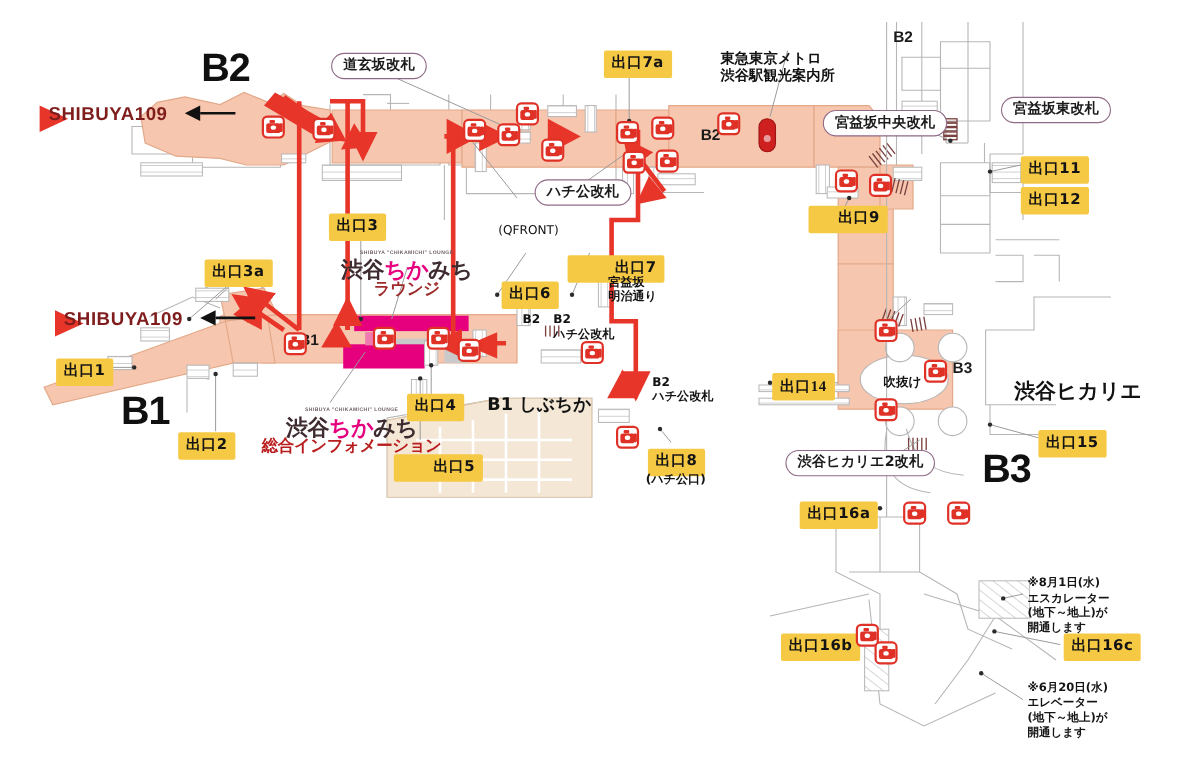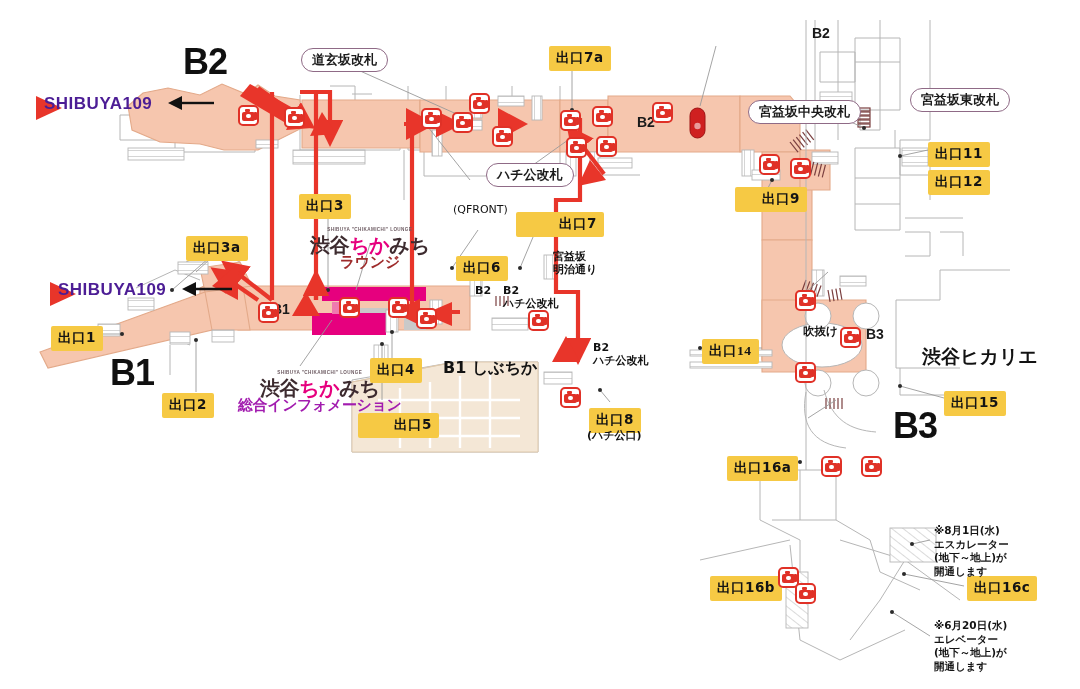--- a/index.html
+++ b/index.html
@@ -109,21 +109,21 @@
     line-height: 1.3;
     white-space: nowrap;
     font-family: "DejaVu Sans", "Liberation Sans", sans-serif;
   }
 
   
   .shibuya109 {
     position: absolute;
     font-size: 17px;
     font-weight: bold;
-    color: #4c1d95;
+    color: #7f1d1d;
     letter-spacing: .5px;
     line-height: 1;
     font-family: "Liberation Sans", "DejaVu Sans", sans-serif;
     white-space: nowrap;
   }
 
   
   .logo-block {
     position: absolute;
     text-align: center;
@@ -150,21 +150,21 @@
     display: block;
     font-size: 15px;
     font-weight: bold;
     letter-spacing: -.4px;
     margin-top: 1px;
     font-family: Liberation Mono, monospace;
   }
   .ink-dark { color: #3d2b2f; }
   .ink-pink { color: #e6007e; }
   .ink-red  { color: #9e2b2b; }
-  .ink-maroon { color: #a21caf; }
+  .ink-maroon { color: #b91c1c; }
 
   .fukinuke {
     position: absolute;
     font-size: 11.5px;
     font-weight: bold;
     color: #141414;
     font-family: "DejaVu Sans", sans-serif;
   }
 
   
@@ -573,49 +573,52 @@
     <div class="shibuya109" style="left:44px; top:95px;">SHIBUYA109</div>
     <div class="shibuya109" style="left:58px; top:281px;">SHIBUYA109</div>
 
     <div class="exit-chip" style="left:51px; top:326px;">出口1</div>
     <div class="exit-chip" style="left:162px; top:393px;">出口2</div>
     <div class="exit-chip" style="left:299px; top:194px;">出口3</div>
     <div class="exit-chip" style="left:186px; top:236px;">出口3a</div>
     <div class="exit-chip" style="left:370px; top:358px;">出口4</div>
     <div class="exit-chip" style="left:358px; top:413px;padding-left:36px;">出口5</div>
     <div class="exit-chip" style="left:456px; top:216px;margin-top:40px;">出口6</div>
-    <div class="exit-chip" style="left:516px; top:212px;padding-left:43px;">出口7</div>
+    <div class="exit-chip" style="left:516px; top:232px;padding-left:43px;">出口7</div>
     <div class="exit-chip" style="left:549px; top:46px;">出口7a</div>
     <div class="exit-chip" style="left:589px; top:408px;">出口8</div>
     <div class="exit-chip" style="left:735px; top:187px;padding-left:27px;">出口9</div>
     <div class="exit-chip" style="left:928px; top:142px;">出口11</div>
     <div class="exit-chip" style="left:928px; top:170px;">出口12</div>
     <div class="exit-chip" style="left:702px; top:339px;font-family:Liberation Serif, serif;">出口14</div>
     <div class="exit-chip" style="left:944px; top:391px;">出口15</div>
     <div class="exit-chip" style="left:727px; top:456px;">出口16a</div>
     <div class="exit-chip" style="left:710px; top:576px;">出口16b</div>
     <div class="exit-chip" style="left:967px; top:576px;">出口16c</div>
 
     <div class="gate-pill" style="left:301px; top:48px;">道玄坂改札</div>
     <div class="gate-pill" style="left:486px; top:163px;">ハチ公改札</div>
     <div class="gate-pill" style="left:748px; top:100px;">宮益坂中央改札</div>
     <div class="gate-pill" style="left:910px; top:88px;">宮益坂東改札</div>
-
+    <div class="gate-pill" style="left:714px; top:409px;">渋谷ヒカリエ2改札</div>
+
+    <div class="plain-label md" style="left:655px; top:46px; white-space:pre;">東急東京メトロ
+渋谷駅観光案内所</div>
     <div class="plain-label sm thin" style="left:453px; top:203px;">(QFRONT)</div>
     <div class="plain-label sm" style="left:553px; top:250px; white-space:pre;">宮益坂
 明治通り</div>
     <div class="plain-label sm" style="left:475px; top:284px;">B2</div>
     <div class="plain-label sm" style="left:503px; top:284px; white-space:pre;">B2
 ハチ公改札</div>
     <div class="plain-label sm" style="left:593px; top:341px; white-space:pre;">B2
 ハチ公改札</div>
     <div class="plain-label lg" style="left:443px; top:358px;">B1  しぶちか</div>
     <div class="plain-label sm" style="left:587px; top:429px;">(ハチ公口)</div>
     <div class="plain-label xl" style="left:922px; top:345px;">渋谷ヒカリエ</div>
-    <div class="fukinuke" style="left:803px; top:324px;">吹抜け</div>
+    <div class="fukinuke" style="left:803px; top:340px;">吹抜け</div>
 
     <div class="note-label" style="left:934px; top:524px; white-space:pre;">※8月1日(水)
 エスカレーター
 (地下～地上)が
 開通します</div>
     <div class="note-label" style="left:934px; top:619px; white-space:pre;">※6月20日(水)
 エレベーター
 (地下～地上)が
 開通します</div>
 

